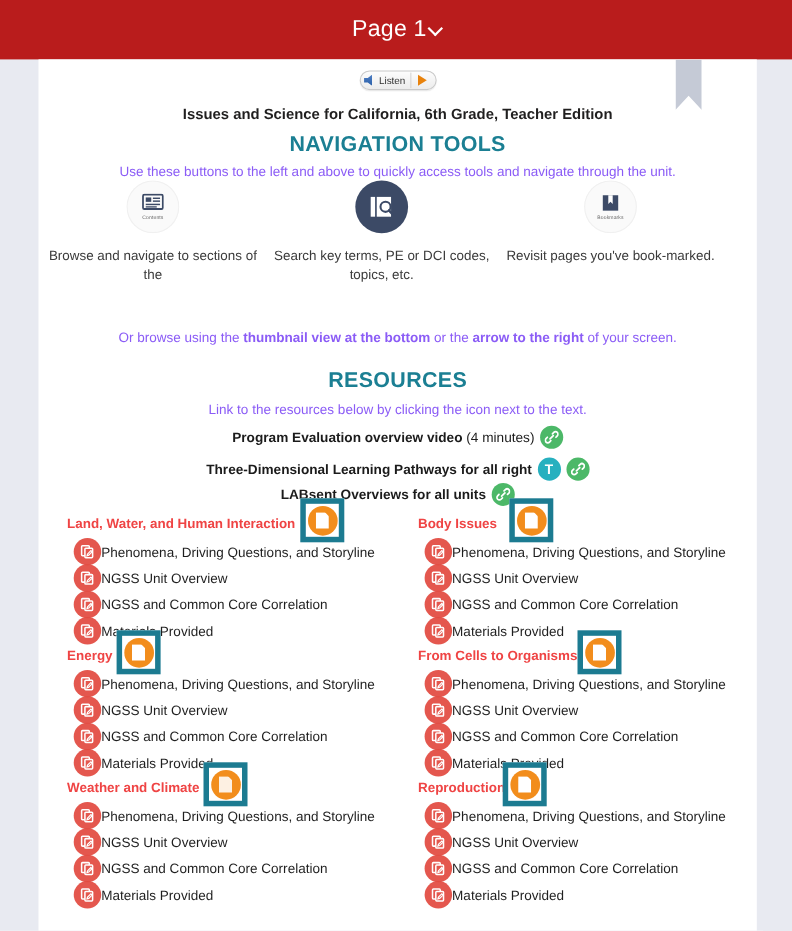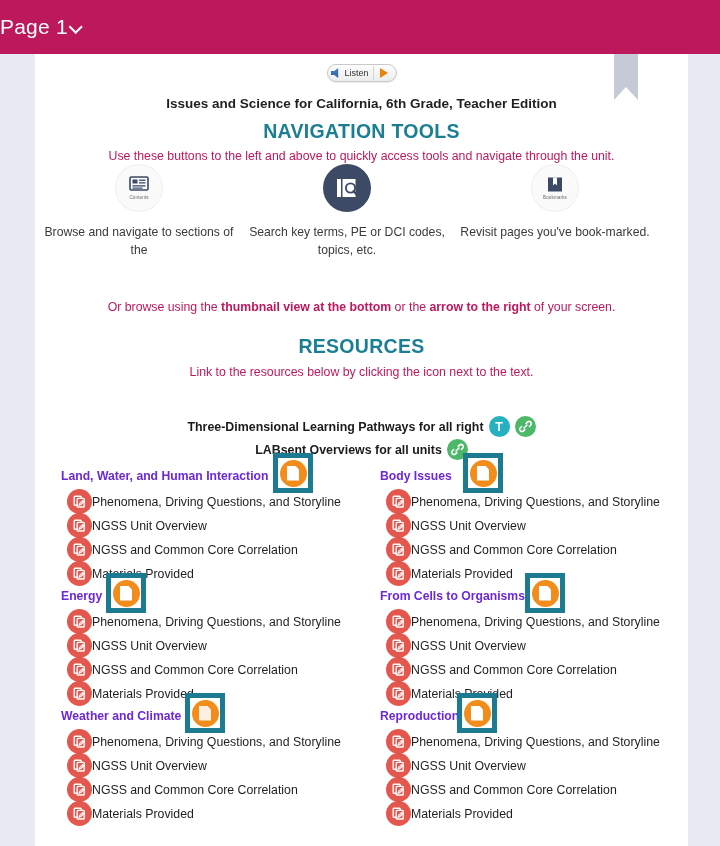--- a/index.html
+++ b/index.html
@@ -8,22 +8,22 @@
     width: 720px; height: 846px;
     overflow: hidden;
     background: #e8eaf1;
     font-family: "Liberation Sans", sans-serif;
   }
 
   
   #topbar {
     position: absolute; left: 0; top: 0;
     width: 720px; height: 54px;
-    background: #be185d;
-    display: flex; align-items: center; justify-content: flex-start;
+    background: #b91c1c;
+    display: flex; align-items: center; justify-content: center;
   }
   #page-indicator {
     display: flex; align-items: baseline; gap: 2px;
     color: #ffffff; font-size: 21px; letter-spacing: .2px;
   }
   .chev {
     display: inline-block; width: 10px; height: 10px;
     border-right: 2.4px solid #ffffff; border-bottom: 2.4px solid #ffffff;
     transform: rotate(45deg) translate(-1px,-2px);
   }
@@ -74,21 +74,21 @@
   .doc-title {
     position: absolute; left: 0; top: 42px; width: 653px;
     text-align: center; font-weight: bold; font-size: 13.5px; color: #201f1f;
   }
   .sec-head {
     position: absolute; left: 0; width: 653px; text-align: center;
     color: #1b7f93; font-weight: bold; font-size: 19.5px; letter-spacing: .3px;
   }
   .sub-line {
     position: absolute; left: 0; width: 653px; text-align: center;
-    font-size: 12.3px; color: #be185d;
+    font-size: 12.3px; color: #8b5cf6;
   }
 
   
   #navtools { position: absolute; left: 0; top: 110px; width: 624px; display: flex; }
   .navtool { flex: 1; display: flex; flex-direction: column; align-items: center; }
   .nt-circle {
     width: 48px; height: 48px; border-radius: 50%;
     display:flex; flex-direction:column; align-items:center; justify-content:center;
     position: relative;
   }
@@ -116,21 +116,21 @@
   .link-glyph { display:block; width:13px; height:13px; }
 
   
   #units { position: absolute; left: 0; top: 411px; width: 653px; }
   .unit-col { position: absolute; width: 310px; }
   .col-left  { left: 26px; }
   .col-right { left: 345px; }
   .unit-block { position: relative; height: 120px; }
   .unit-title {
     position: absolute; left: 0; top: 4px;
-    font-weight: bold; font-size: 12.2px; color: #6d28d9; white-space: nowrap;
+    font-weight: bold; font-size: 12.2px; color: #ef4444; white-space: nowrap;
   }
   .unit-hl {
     position: absolute; top: -12px;
     width: 40px; height: 40px;
     border: 5px solid #1c7b91; background: #ffffff;
     display: flex; align-items: center; justify-content: center;
     z-index: 4;
   }
   .orange-circle {
     width: 27px; height: 27px; border-radius: 50%; background: #f28d1c;
@@ -226,20 +226,32 @@
 
   </div>
 
   <div class="sub-line" style="top:246px;">
     <span>Or browse using the </span><b>thumbnail view at the bottom</b><span> or the </span><b>arrow to the right</b><span> of your screen.</span>
   </div>
 
   <div class="sec-head" style="top:281px;">RESOURCES</div>
   <div class="sub-line" style="top:311px;">Link to the resources below by clicking the icon next to the text.</div>
 
+  <div class="res-row" style="top:333px;">
+    <span class="res-text"><b>Program Evaluation overview video</b><span> (4 minutes)</span></span>
+    <span class="circ-icon circ-green">
+      <svg class="link-glyph" viewBox="0 0 14 14">
+          <g fill="none" stroke="#ffffff" stroke-width="1.7" stroke-linecap="round">
+            <path d="M5.4 8.6 8.6 5.4"></path>
+            <path d="M7.8 3.6 9.1 2.3a2.4 2.4 0 0 1 3.4 3.4l-1.3 1.3"></path>
+            <path d="M6.2 10.4 4.9 11.7a2.4 2.4 0 0 1-3.4-3.4l1.3-1.3"></path>
+          </g>
+        </svg>
+    </span>
+  </div>
 
   <div class="res-row" style="top:362px;">
     <span class="res-text"><b>Three-Dimensional Learning Pathways for all right</b></span>
     <span class="circ-icon circ-teal">T</span>
     <span class="circ-icon circ-green">
       <svg class="link-glyph" viewBox="0 0 14 14">
           <g fill="none" stroke="#ffffff" stroke-width="1.7" stroke-linecap="round">
             <path d="M5.4 8.6 8.6 5.4"></path>
             <path d="M7.8 3.6 9.1 2.3a2.4 2.4 0 0 1 3.4 3.4l-1.3 1.3"></path>
             <path d="M6.2 10.4 4.9 11.7a2.4 2.4 0 0 1-3.4-3.4l1.3-1.3"></path>

